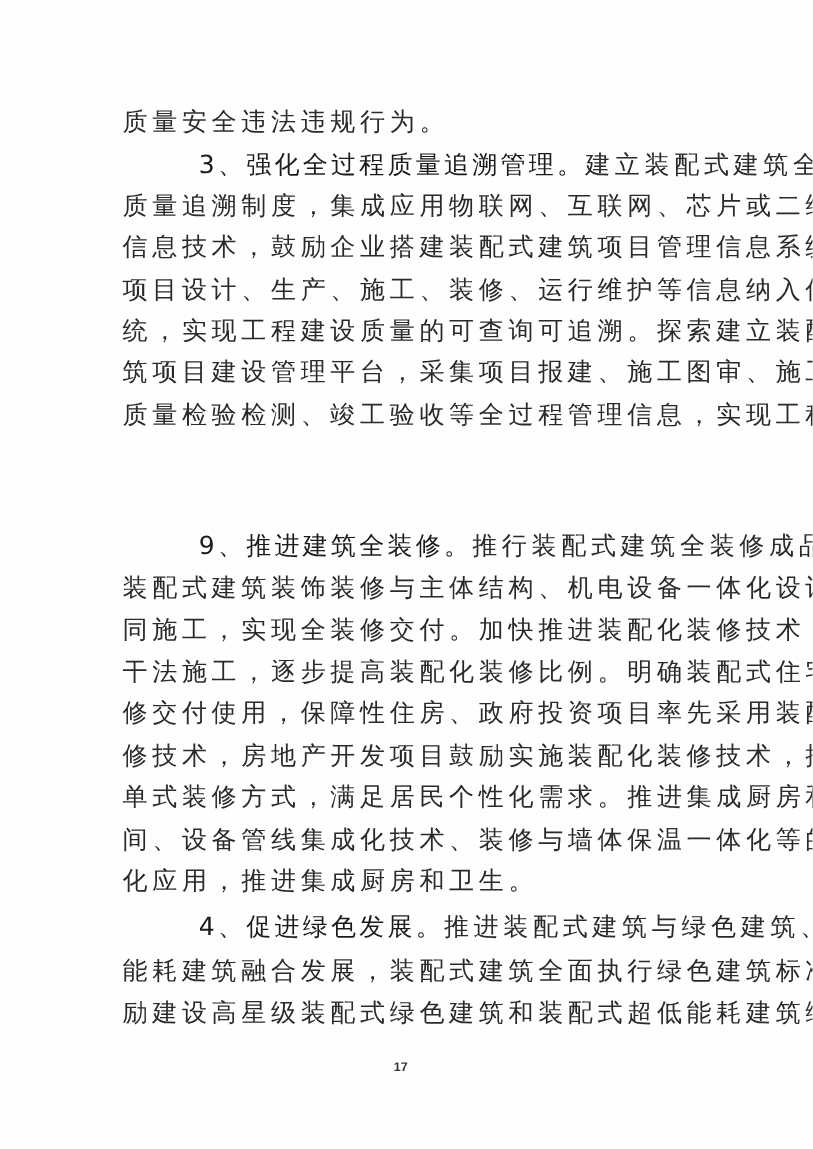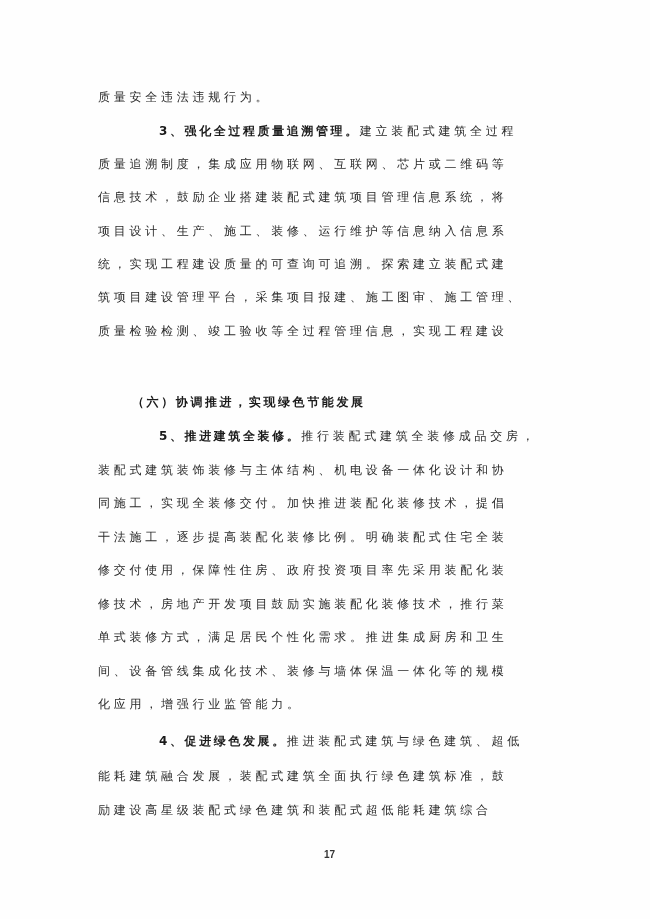--- a/index.html
+++ b/index.html
@@ -5,57 +5,56 @@
   html, body { margin: 0; padding: 0; background: #ffffff; }
   body { width: 650px; height: 919px; position: relative; overflow: hidden; }
   .page { position: absolute; left: 0; top: 0; width: 650px; height: 919px; background: #fefefe; }
   .line {
     position: absolute;
     left: 98px;
     width: 470px;
     height: 34px;
     line-height: 34px;
     font-family: "DejaVu Serif", "Liberation Serif", serif;
-    font-size: 12px;
+    font-size: 20px;
     letter-spacing: 3.75px;
     color: #2a2a2a;
     white-space: nowrap;
   }
   .indent { left: 159px; }
   .heading-indent { left: 132px; }
-  .bold { font-family: "DejaVu Sans", "Liberation Sans", sans-serif; font-weight: bold; color: #1a1a1a; letter-spacing: 2.6px; }
+  .bold { font-family: "DejaVu Sans", "Liberation Sans", sans-serif; font-weight: normal; color: #1a1a1a; letter-spacing: 2.6px; }
   .page-number {
-    position: absolute; left: 315px; top: 849px; width: 20px; text-align: right;
+    position: absolute; left: 315px; top: 849px; width: 20px; text-align: left;
     font-family: "Liberation Sans", "DejaVu Sans", sans-serif; font-size: 10px; font-weight: bold; color: #333;
   }
 </style>
 </head>
 <body>
 
 <div class="page">
   <div class="line" style="top:80px"><span>质量安全违法违规行为。</span></div>
 
   <div class="line indent" style="top:114px"><span class="bold">3、强化全过程质量追溯管理。</span><span>建立装配式建筑全过程</span></div>
   <div class="line" style="top:147px"><span>质量追溯制度，集成应用物联网、互联网、芯片或二维码等</span></div>
   <div class="line" style="top:180px"><span>信息技术，鼓励企业搭建装配式建筑项目管理信息系统，将</span></div>
   <div class="line" style="top:214px"><span>项目设计、生产、施工、装修、运行维护等信息纳入信息系</span></div>
   <div class="line" style="top:247px"><span>统，实现工程建设质量的可查询可追溯。探索建立装配式建</span></div>
   <div class="line" style="top:280px"><span>筑项目建设管理平台，采集项目报建、施工图审、施工管理、</span></div>
   <div class="line" style="top:314px"><span>质量检验检测、竣工验收等全过程管理信息，实现工程建设</span></div>
 
-  <div class="line heading-indent" style="top:385px"><span class="bold">（六）协调推进，实现绿色节能发展</span></div>
 
-  <div class="line indent" style="top:419px"><span class="bold">5、推进建筑全装修。</span><span>推行装配式建筑全装修成品交房，</span></div>
+  <div class="line indent" style="top:419px"><span class="bold">9、推进建筑全装修。</span><span>推行装配式建筑全装修成品交房，</span></div>
   <div class="line" style="top:453px"><span>装配式建筑装饰装修与主体结构、机电设备一体化设计和协</span></div>
   <div class="line" style="top:486px"><span>同施工，实现全装修交付。加快推进装配化装修技术，提倡</span></div>
   <div class="line" style="top:520px"><span>干法施工，逐步提高装配化装修比例。明确装配式住宅全装</span></div>
   <div class="line" style="top:553px"><span>修交付使用，保障性住房、政府投资项目率先采用装配化装</span></div>
   <div class="line" style="top:587px"><span>修技术，房地产开发项目鼓励实施装配化装修技术，推行菜</span></div>
   <div class="line" style="top:620px"><span>单式装修方式，满足居民个性化需求。推进集成厨房和卫生</span></div>
   <div class="line" style="top:654px"><span>间、设备管线集成化技术、装修与墙体保温一体化等的规模</span></div>
-  <div class="line" style="top:687px"><span>化应用，增强行业监管能力。</span></div>
+  <div class="line" style="top:687px"><span>化应用，推进集成厨房和卫生。</span></div>
 
   <div class="line indent" style="top:724px"><span class="bold">4、促进绿色发展。</span><span>推进装配式建筑与绿色建筑、超低</span></div>
   <div class="line" style="top:759px"><span>能耗建筑融合发展，装配式建筑全面执行绿色建筑标准，鼓</span></div>
   <div class="line" style="top:793px"><span>励建设高星级装配式绿色建筑和装配式超低能耗建筑综合</span></div>
 
   <div class="page-number">17</div>
 </div>
 
 </body></html>

